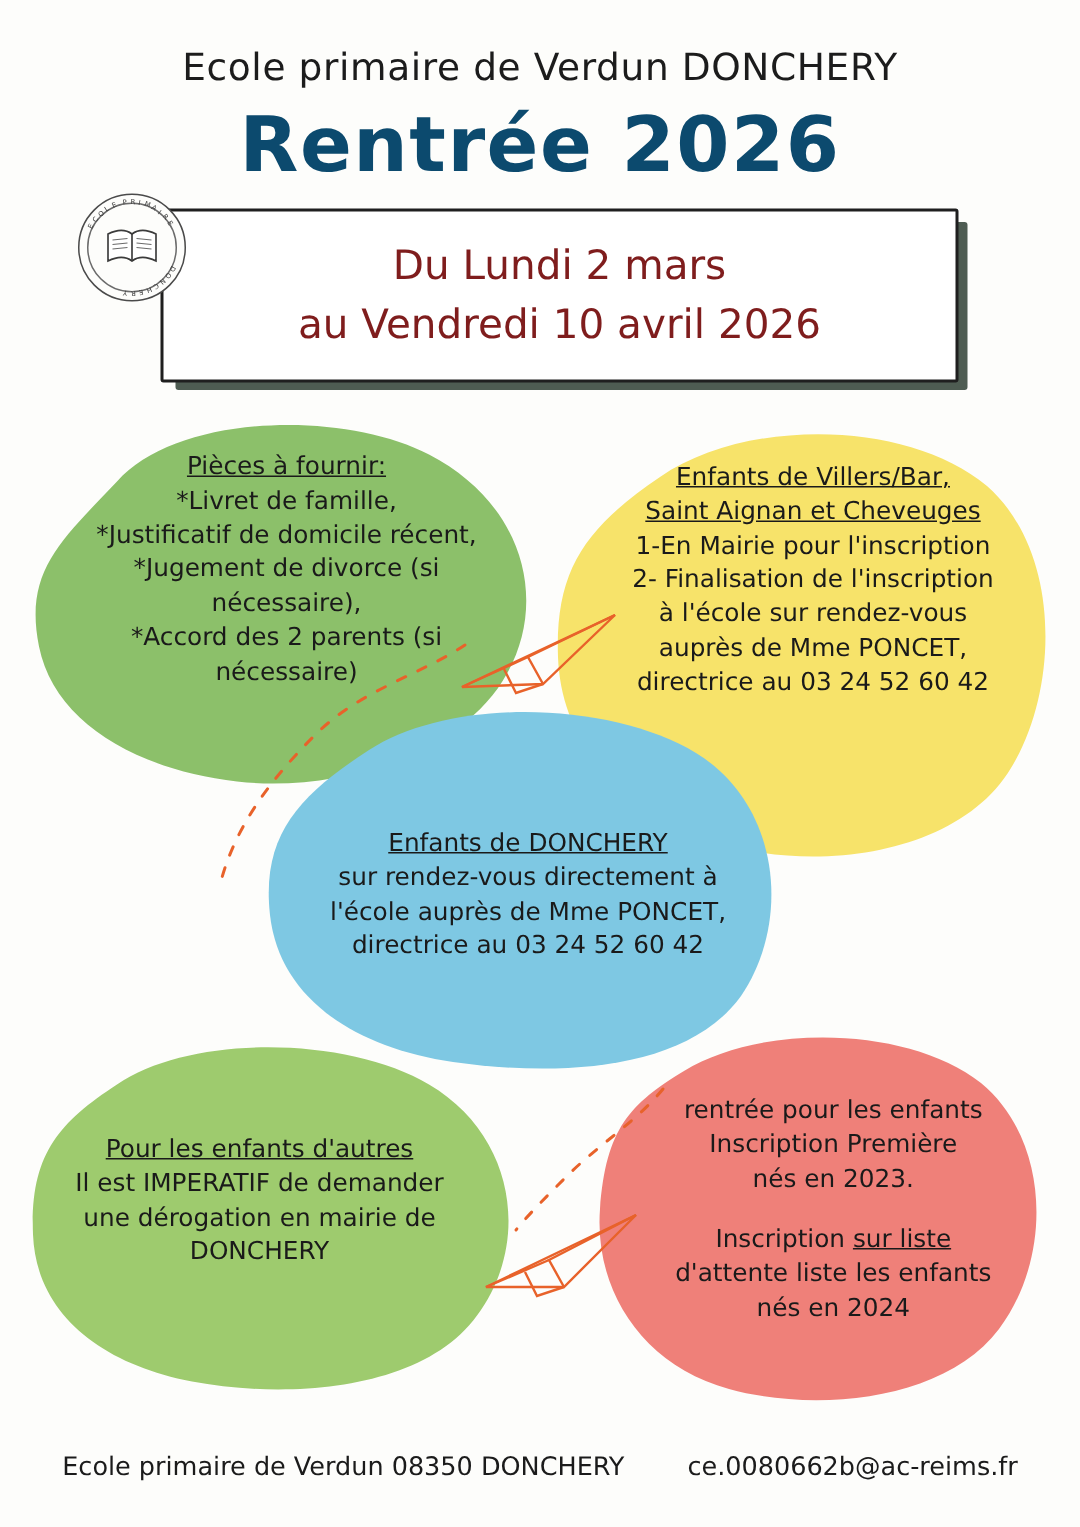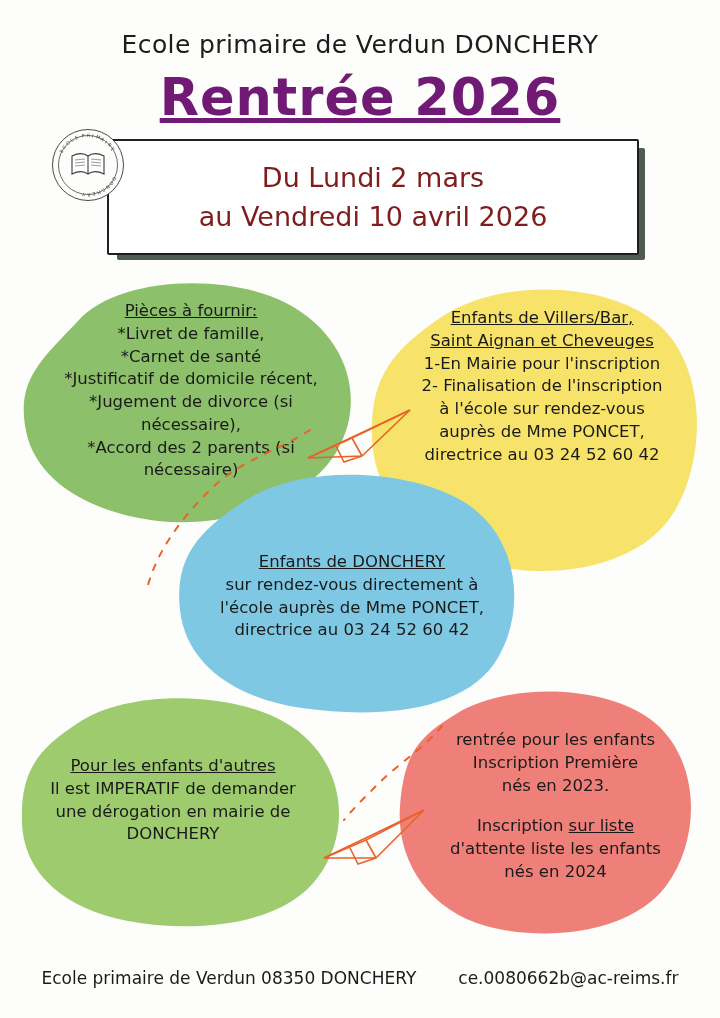--- a/index.html
+++ b/index.html
@@ -36,23 +36,22 @@
   }
   .main-title {
     position: absolute;
     top: 68px;
     left: 0;
     width: 720px;
     text-align: center;
     font-family: "DejaVu Sans", sans-serif;
     font-size: 51px;
     font-weight: 700;
-    color: #701a75;
+    color: #0c4a6e;
     letter-spacing: 1px;
-    text-decoration: underline;
   }
 
   
   .stamp {
     position: absolute;
     left: 52px;
     top: 129px;
     width: 70px;
     height: 70px;
     border-radius: 50%;
@@ -258,21 +257,20 @@
   </svg>
 
   <svg class="blob" id="blob-red" width="300" height="250" viewBox="0 0 300 250">
     <path d="M58 24 C110 -8, 208 -6, 256 32 C302 70, 304 148, 268 196 C232 244, 146 252, 88 236
              C30 220, -2 170, 2 116 C6 62, 22 46, 58 24 Z" fill="#ef8079"></path>
   </svg>
 
   <div class="blob-text" id="text-green-1">
     <div class="u hd">Pièces à fournir:</div>
     <div>*Livret de famille,</div>
-    <div>*Carnet de santé</div>
     <div>*Justificatif de domicile récent,</div>
     <div>*Jugement de divorce (si</div>
     <div>nécessaire),</div>
     <div>*Accord des 2 parents (si</div>
     <div>nécessaire)</div>
   </div>
 
   <div class="blob-text" id="text-yellow">
     <div class="u hd">Enfants de Villers/Bar,</div>
     <div class="u hd">Saint Aignan et Cheveuges</div>

